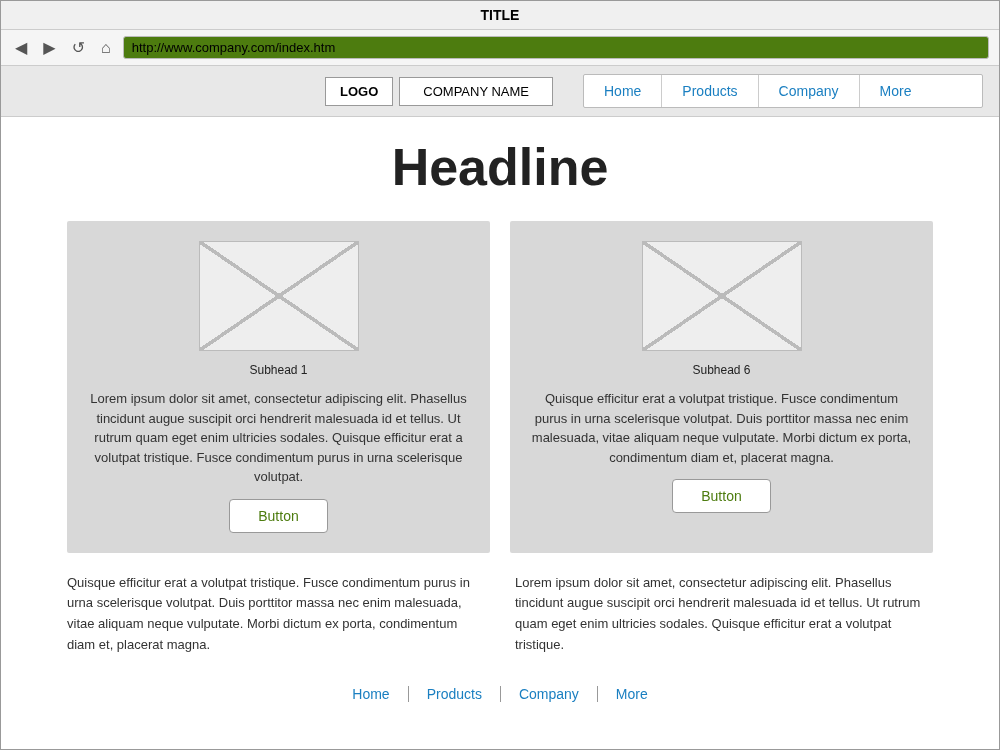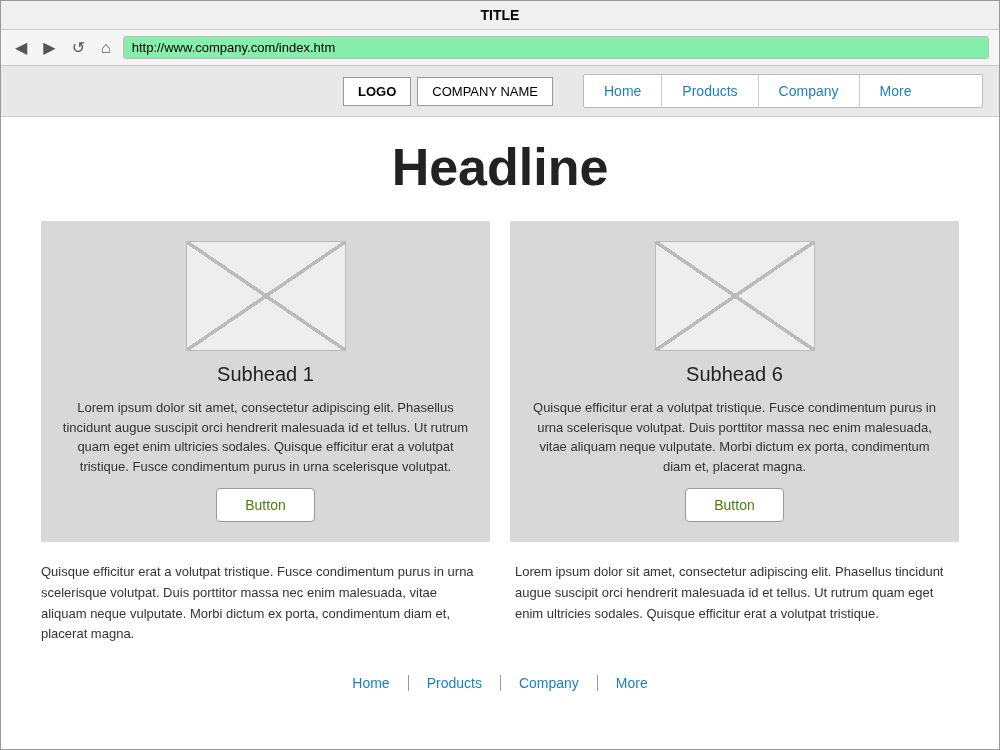--- a/index.html
+++ b/index.html
@@ -38,21 +38,21 @@
       font-size: 16px;
       color: #555;
       padding: 2px 4px;
     }
     #address-bar {
       flex: 1;
       border: 1px solid #bbb;
       border-radius: 3px;
       padding: 3px 8px;
       font-size: 13px;
-      background: #86efac;
+      background: #4d7c0f;
     }
 
     
     #site-header {
       background: #e8e8e8;
       border-bottom: 1px solid #ccc;
       padding: 8px 16px;
       display: flex;
       align-items: center;
       gap: 0;
@@ -67,21 +67,21 @@
     #logo-box {
       border: 1px solid #999;
       background: #fff;
       padding: 6px 14px;
       font-size: 13px;
       font-weight: bold;
     }
     #company-name-box {
       border: 1px solid #999;
       background: #fff;
-      padding: 6px 14px;
+      padding: 6px 23px;
       font-size: 13px;
     }
     #nav-links {
       display: flex;
       align-items: center;
       border: 1px solid #bbb;
       background: #fff;
       border-radius: 2px;
       overflow: hidden;
       flex: 1;
@@ -120,21 +120,21 @@
       border: none;
       border-left: 1px solid #ccc;
       padding: 6px 10px;
       cursor: pointer;
       font-size: 16px;
       color: #555;
     }
 
     
     #main-content {
-      padding: 20px 40px;
+      padding: 20px 66px;
       background: #fff;
     }
     #headline {
       text-align: center;
       font-size: 52px;
       font-weight: bold;
       margin-bottom: 24px;
       color: #222;
     }
 
@@ -163,21 +163,21 @@
       overflow: hidden;
     }
     .card-image::before {
       content: '';
       position: absolute;
       top: 0; left: 0; right: 0; bottom: 0;
       background: linear-gradient(to bottom right, transparent 49%, #bbb 49%, #bbb 51%, transparent 51%),
                   linear-gradient(to top right, transparent 49%, #bbb 49%, #bbb 51%, transparent 51%);
     }
     .card-subhead {
-      font-size: 20px;
+      font-size: 12px;
       color: #222;
       font-weight: normal;
     }
     .card-text {
       font-size: 13px;
       text-align: center;
       color: #333;
       line-height: 1.5;
     }
     .card-btn {

